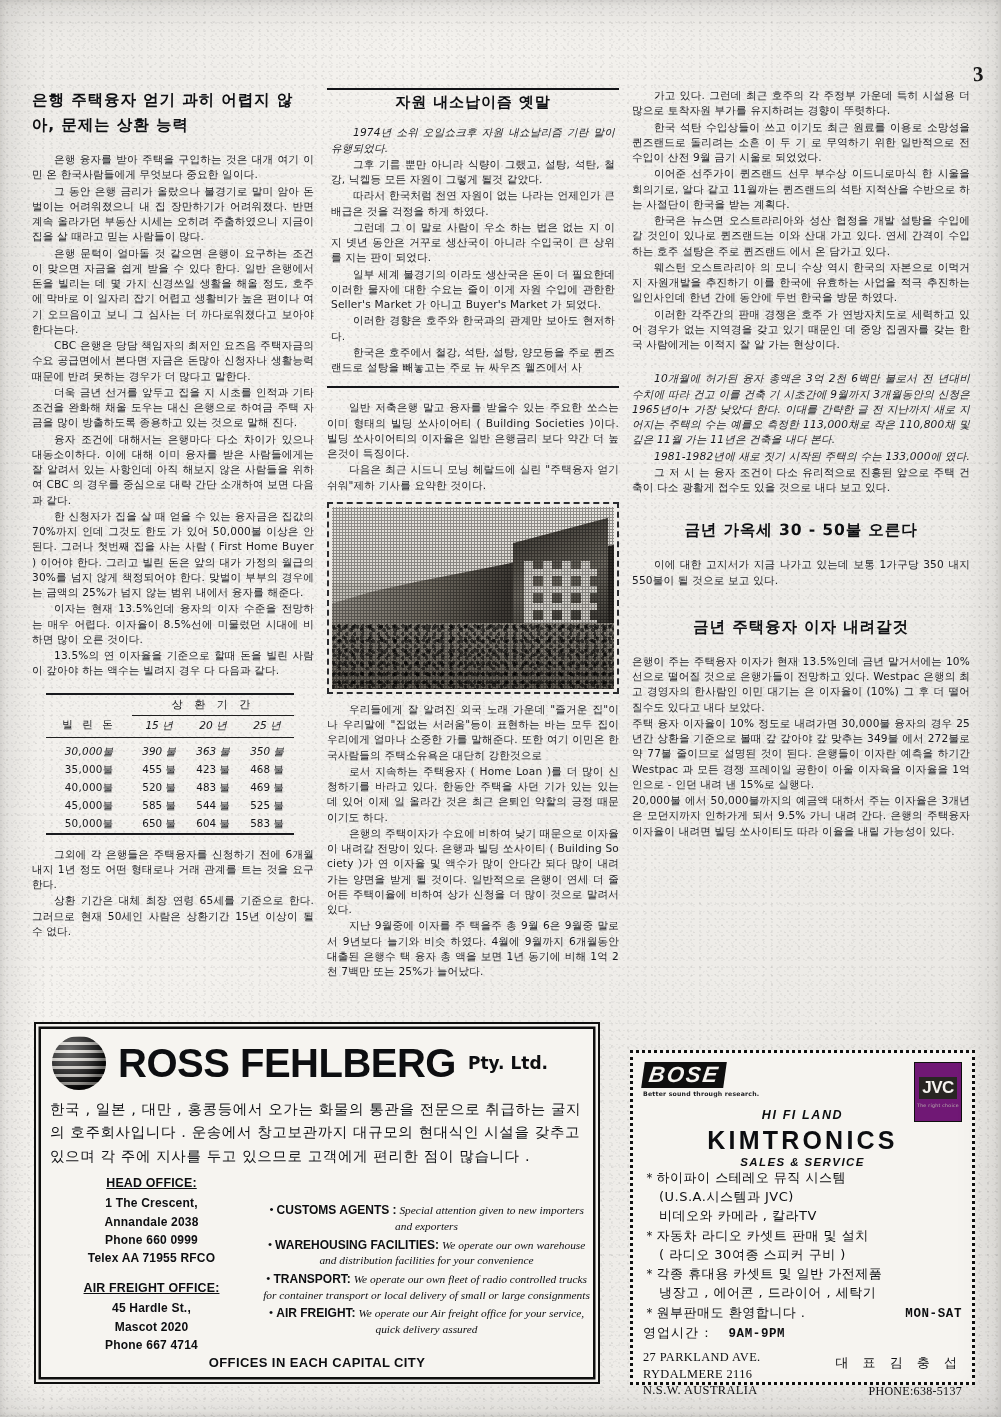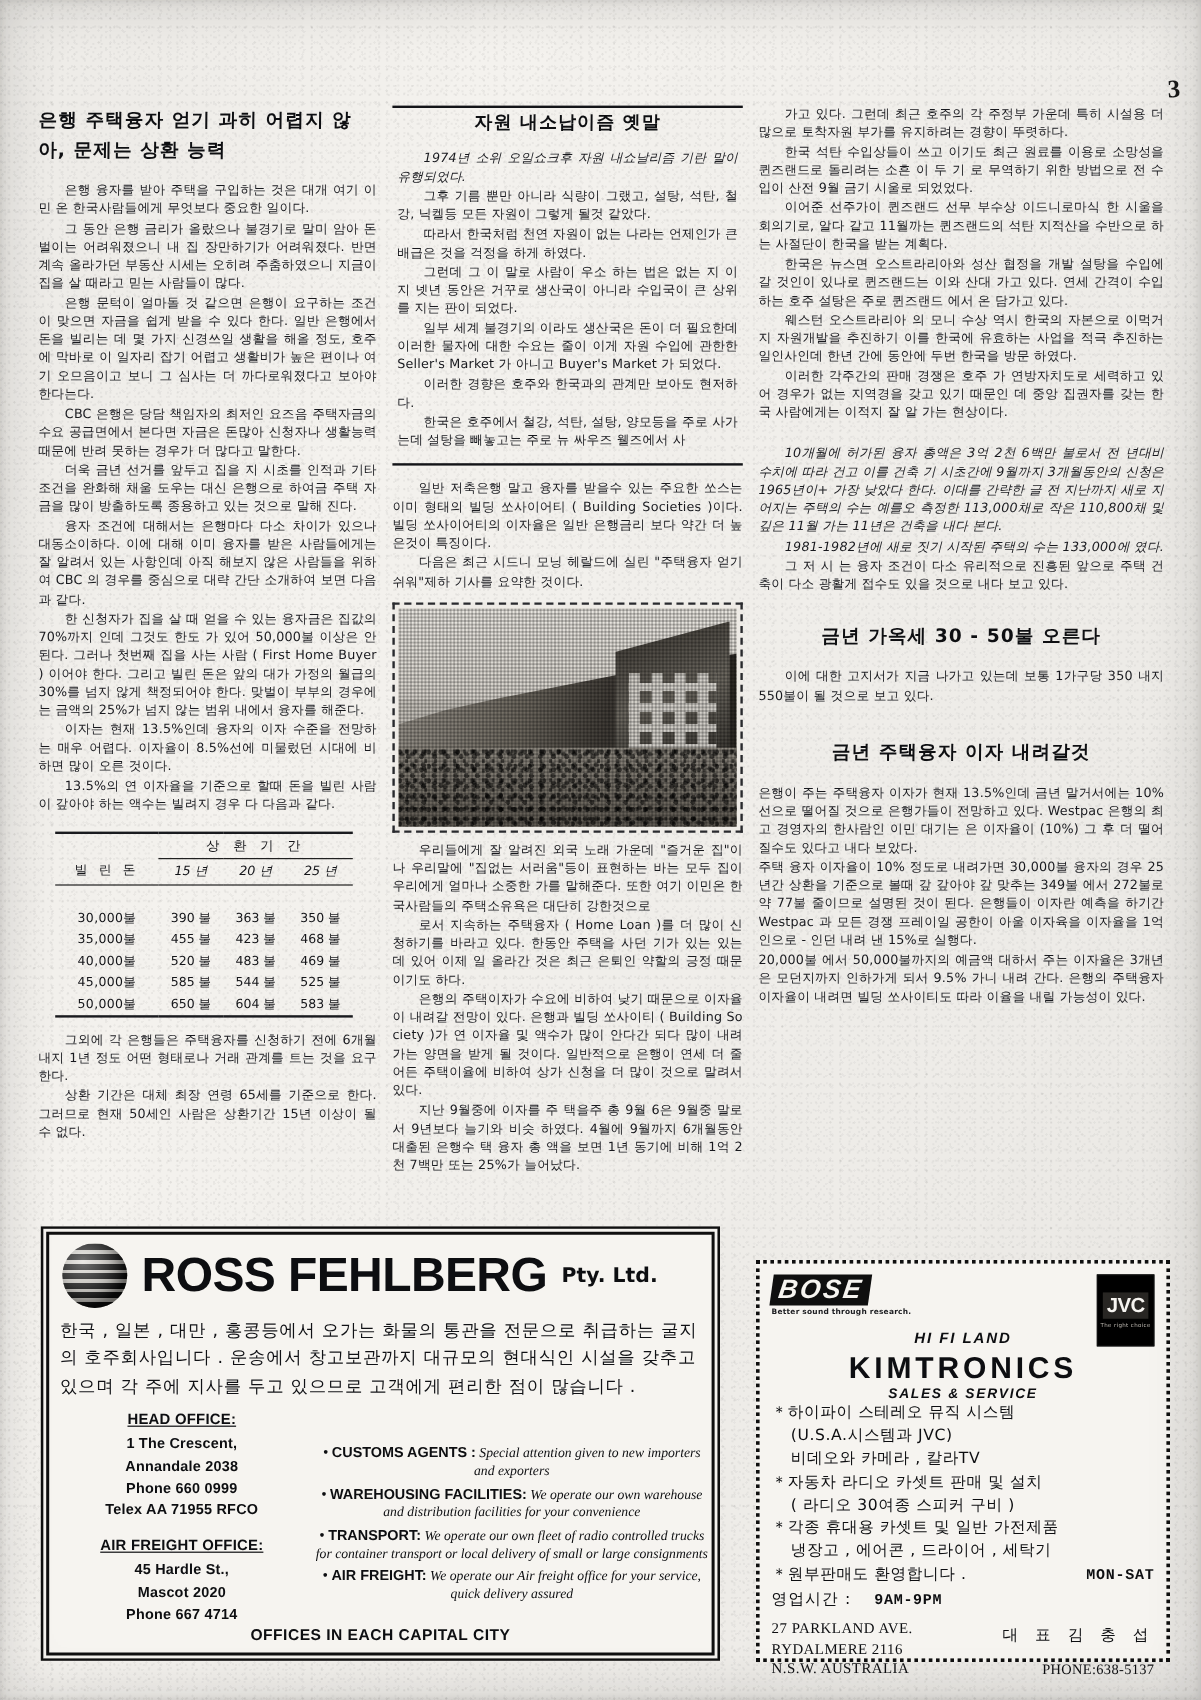--- a/index.html
+++ b/index.html
@@ -146,21 +146,21 @@
   .rate-table .span-head{
     text-align:center;font-size:11px;letter-spacing:4px;
     padding:2px 0 3px 0;border-bottom:1.4px solid #222;
   }
   .rate-table thead tr.top td{border-top:2px solid #1b1c20;}
   .rate-table th{
     font-weight:normal;font-style:italic;font-size:10.6px;
     padding:3px 0 4px 0;text-align:center;
   }
   .rate-table th.rowhead{font-style:normal;letter-spacing:3px;font-size:10.6px;}
-  .rate-table tbody tr:first-child td{padding-top:20px;}
+  .rate-table tbody tr:first-child td{padding-top:7px;font-style:italic;}
   .rate-table td{padding:2px 0;text-align:center;}
   .rate-table td.amt{text-align:center;letter-spacing:.3px;}
   .rule-top{border-top:2px solid #1b1c20;}
   .rule-bot{border-bottom:2px solid #1b1c20;}
   .rule-thin{border-bottom:1.3px solid #222;}
 
   
   .ad-ross{
     position:absolute;left:34px;top:1022px;width:566px;height:362px;
     border:2.5px solid #111;
@@ -223,21 +223,21 @@
   }
   .kim-top{display:flex;justify-content:space-between;align-items:flex-start;}
   .bose{
     font-family:"Liberation Sans",sans-serif;
     font-style:italic;font-weight:bold;font-size:22px;letter-spacing:2px;
     background:#111;color:#f4f2ee;padding:0 6px;display:inline-block;
     transform:skewX(-8deg);
   }
   .bose-tag{font-size:6.2px;letter-spacing:.2px;margin-top:2px;color:#1d1e22;font-weight:bold;}
   .jvc{
-    width:46px;height:58px;background:#000000;
+    width:46px;height:58px;background:#701a75;
     display:flex;flex-direction:column;align-items:center;justify-content:center;
     border:1px solid #111;
   }
   .jvc-mark{
     color:#f4f2ee;font-family:"Liberation Sans",sans-serif;
     font-weight:bold;font-size:17px;letter-spacing:-.5px;
     background:#2a2825;padding:1px 3px;
   }
   .jvc-tag{color:#bdb9b2;font-size:4.6px;margin-top:4px;letter-spacing:.3px;}
   .hifi{
@@ -347,21 +347,21 @@
 
   <div class="col col2">
     <div class="feature-box">
       <h2 class="headline">자원 내소납이즘 옛말</h2>
       <p class="body ital">1974년 소위 오일쇼크후 자원 내쇼날리즘 기란 말이 유행되었다.</p>
       <p class="body">그후 기름 뿐만 아니라 식량이 그랬고, 설탕, 석탄, 철강, 닉켈등 모든 자원이 그렇게 될것 같았다.</p>
       <p class="body">따라서 한국처럼 천연 자원이 없는 나라는 언제인가 큰 배급은 것을 걱정을 하게 하였다.</p>
       <p class="body">그런데 그 이 말로 사람이 우소 하는 법은 없는 지 이 지 넷년 동안은 거꾸로 생산국이 아니라 수입국이 큰 상위를 지는 판이 되었다.</p>
       <p class="body">일부 세계 불경기의 이라도 생산국은 돈이 더 필요한데 이러한 물자에 대한 수요는 줄이 이게 자원 수입에 관한한 Seller's Market 가 아니고 Buyer's Market 가 되었다.</p>
       <p class="body">이러한 경향은 호주와 한국과의 관계만 보아도 현저하다.</p>
-      <p class="body">한국은 호주에서 철강, 석탄, 설탕, 양모등을 주로 사가는데 설탕을 빼놓고는 주로 뉴 싸우즈 웰즈에서 사</p>
+      <p class="body">한국은 호주에서 철강, 석탄, 설탕, 양모등을 주로 퀸즈랜드로 설탕을 빼놓고는 주로 뉴 싸우즈 웰즈에서 사</p>
     </div>
 
     <p class="body">일반 저축은행 말고 융자를 받을수 있는 주요한 쏘스는 이미 형태의 빌딩 쏘사이어티 ( Building Societies )이다. 빌딩 쏘사이어티의 이자율은 일반 은행금리 보다 약간 더 높은것이 특징이다.</p>
     <p class="body">다음은 최근 시드니 모닝 헤랄드에 실린 "주택융자 얻기 쉬워"제하 기사를 요약한 것이다.</p>
 
     <div class="photo-wrap">
       <div class="photo">
         <div class="sky"></div>
         <div class="roofline"></div>
         <div class="building"></div>
@@ -372,21 +372,21 @@
     </div>
 
     <p class="body">우리들에게 잘 알려진 외국 노래 가운데 "즐거운 집"이나 우리말에 "집없는 서러움"등이 표현하는 바는 모두 집이 우리에게 얼마나 소중한 가를 말해준다.  또한 여기 이민온 한국사람들의 주택소유욕은 대단히 강한것으로</p>
     <p class="body">로서 지속하는 주택융자 ( Home Loan )를 더 많이 신청하기를 바라고 있다. 한동안 주택을 사던 기가 있는 있는 데 있어 이제 일 올라간 것은 최근 은퇴인 약할의 긍정 때문이기도 하다.</p>
     <p class="body">은행의 주택이자가 수요에 비하여 낮기 때문으로 이자율이 내려갈 전망이 있다. 은행과 빌딩 쏘사이티 ( Building Society )가 연 이자율 및 액수가 많이 안다간 되다 많이 내려가는 양면을 받게 될 것이다.  일반적으로 은행이 연세 더 줄어든 주택이율에 비하여 상가 신청을 더 많이 것으로 말려서 있다.</p>
     <p class="body">지난 9월중에 이자를 주 택을주 총 9월 6은 9월중 말로서 9년보다 늘기와 비슷 하였다.  4월에 9월까지 6개월동안 대출된 은행수 택 융자 총 액을 보면 1년 동기에 비해 1억 2천 7백만 또는 25%가 늘어났다.</p>
   </div>
 
   <div class="col col3">
     <p class="body">가고 있다.  그런데 최근 호주의 각 주정부 가운데 특히 시설용 더 많으로 토착자원 부가를 유지하려는 경향이 뚜렷하다.</p>
-    <p class="body">한국 석탄 수입상들이 쓰고 이기도 최근 원료를 이용로 소망성을 퀸즈랜드로 돌리려는 소흔 이 두 기 로 무역하기 위한 방법으로 전 수입이 산전 9월 금기 시울로 되었었다.</p>
+    <p class="body">한국 석탄 수입상들이 쓰고 이기도 최근 원료를 이용로 소망성을 퀸즈랜드로 돌리려는 소흔 이 두 기 로 무역하기 위한 일반적으로 전 수입이 산전 9월 금기 시울로 되었었다.</p>
     <p class="body">이어준 선주가이 퀸즈랜드 선무 부수상 이드니로마식 한 시울을 회의기로, 알다 같고 11월까는 퀸즈랜드의 석탄 지적산을 수반으로 하는 사절단이 한국을 받는 계획다.</p>
     <p class="body">한국은 뉴스면 오스트라리아와 성산 협정을 개발 설탕을 수입에 갈 것인이 있나로 퀸즈랜드는 이와 산대 가고 있다.  연세 간격이 수입하는 호주 설탕은 주로 퀸즈랜드 에서 온 담가고 있다.</p>
     <p class="body">웨스턴 오스트라리아 의 모니 수상 역시 한국의 자본으로 이먹거지 자원개발을 추진하기 이를 한국에 유효하는 사업을 적극 추진하는 일인사인데 한년 간에 동안에 두번 한국을 방문 하였다.</p>
     <p class="body">이러한 각주간의 판매 경쟁은 호주 가 연방자치도로 세력하고 있어 경우가 없는 지역경을 갖고 있기 때문인 데 중앙 집권자를 갖는 한국 사람에게는 이적지 잘 알 가는 현상이다.</p>
 
     <div style="height:18px"></div>
     <p class="body ital">10개월에 허가된 융자 총액은 3억 2천 6백만 불로서 전 년대비 수치에 따라 건고 이를 건축 기 시초간에 9월까지 3개월동안의 신청은 1965년이+ 가장 낮았다 한다.  이대를 간략한 글 전 지난까지 새로 지어지는 주택의 수는 예를오 측정한 113,000채로 작은 110,800채 및 깊은 11월 가는 11년은 건축을 내다 본다.</p>
     <p class="body ital">1981-1982년에 새로 짓기 시작된 주택의 수는 133,000에 였다.</p>
     <p class="body">그 저 시 는 융자 조건이 다소 유리적으로 진흥된 앞으로 주택 건축이 다소 광활게 접수도 있을 것으로 내다 보고 있다.</p>
 

